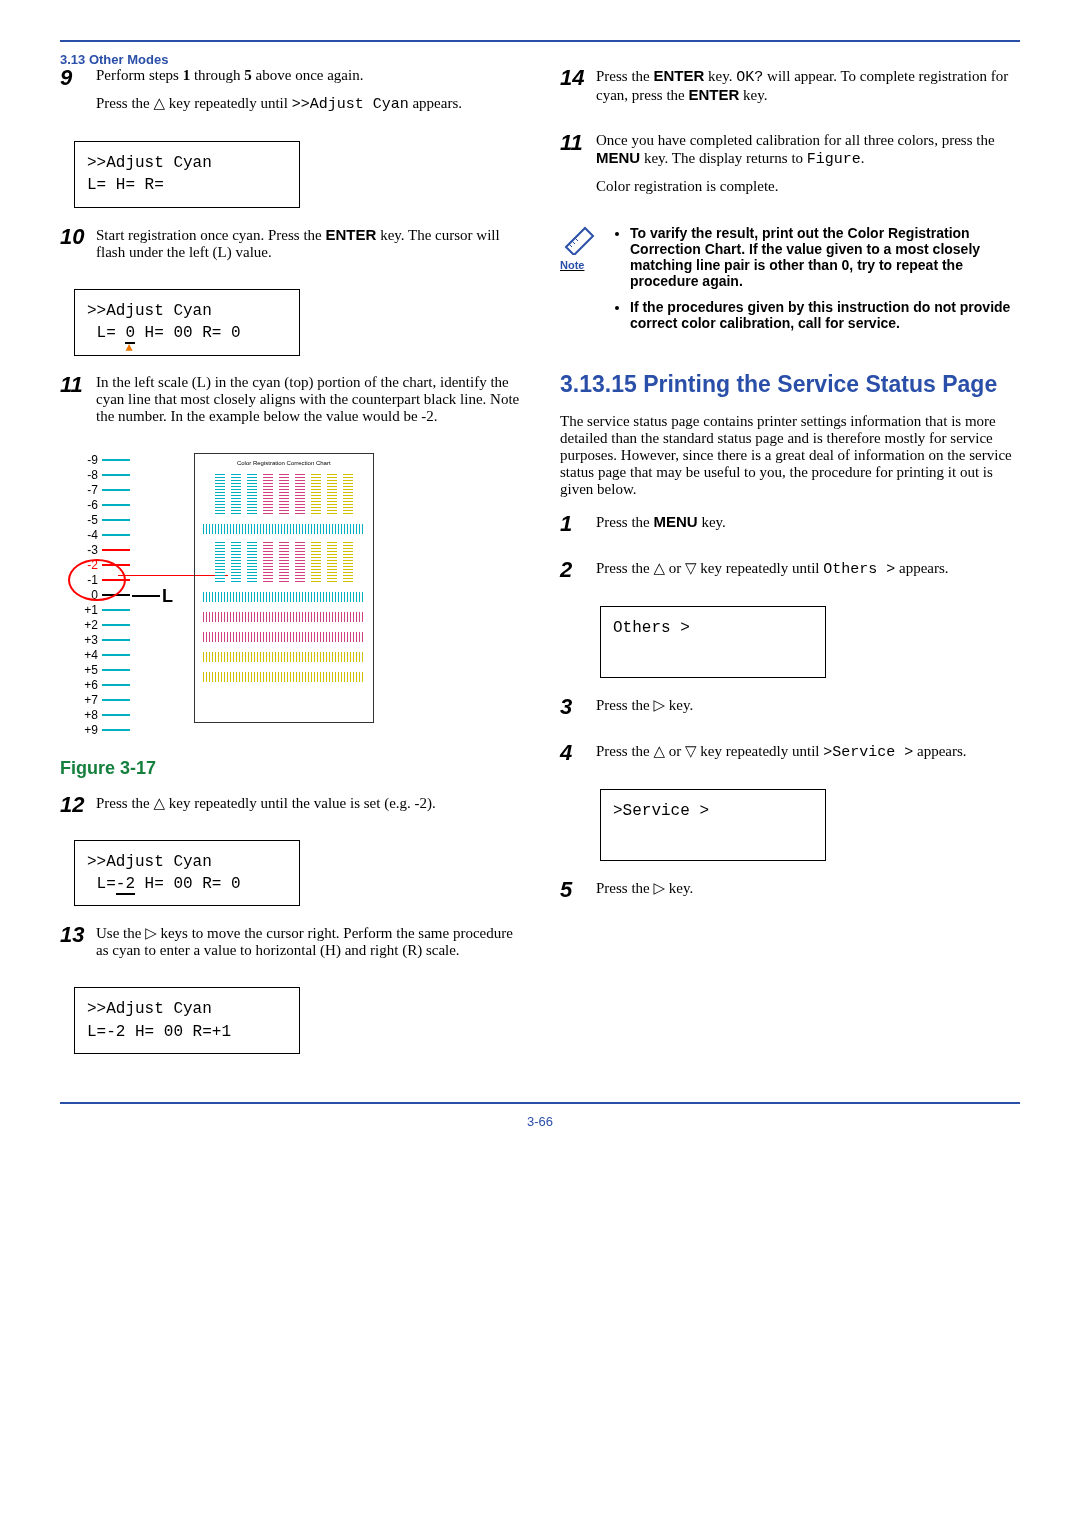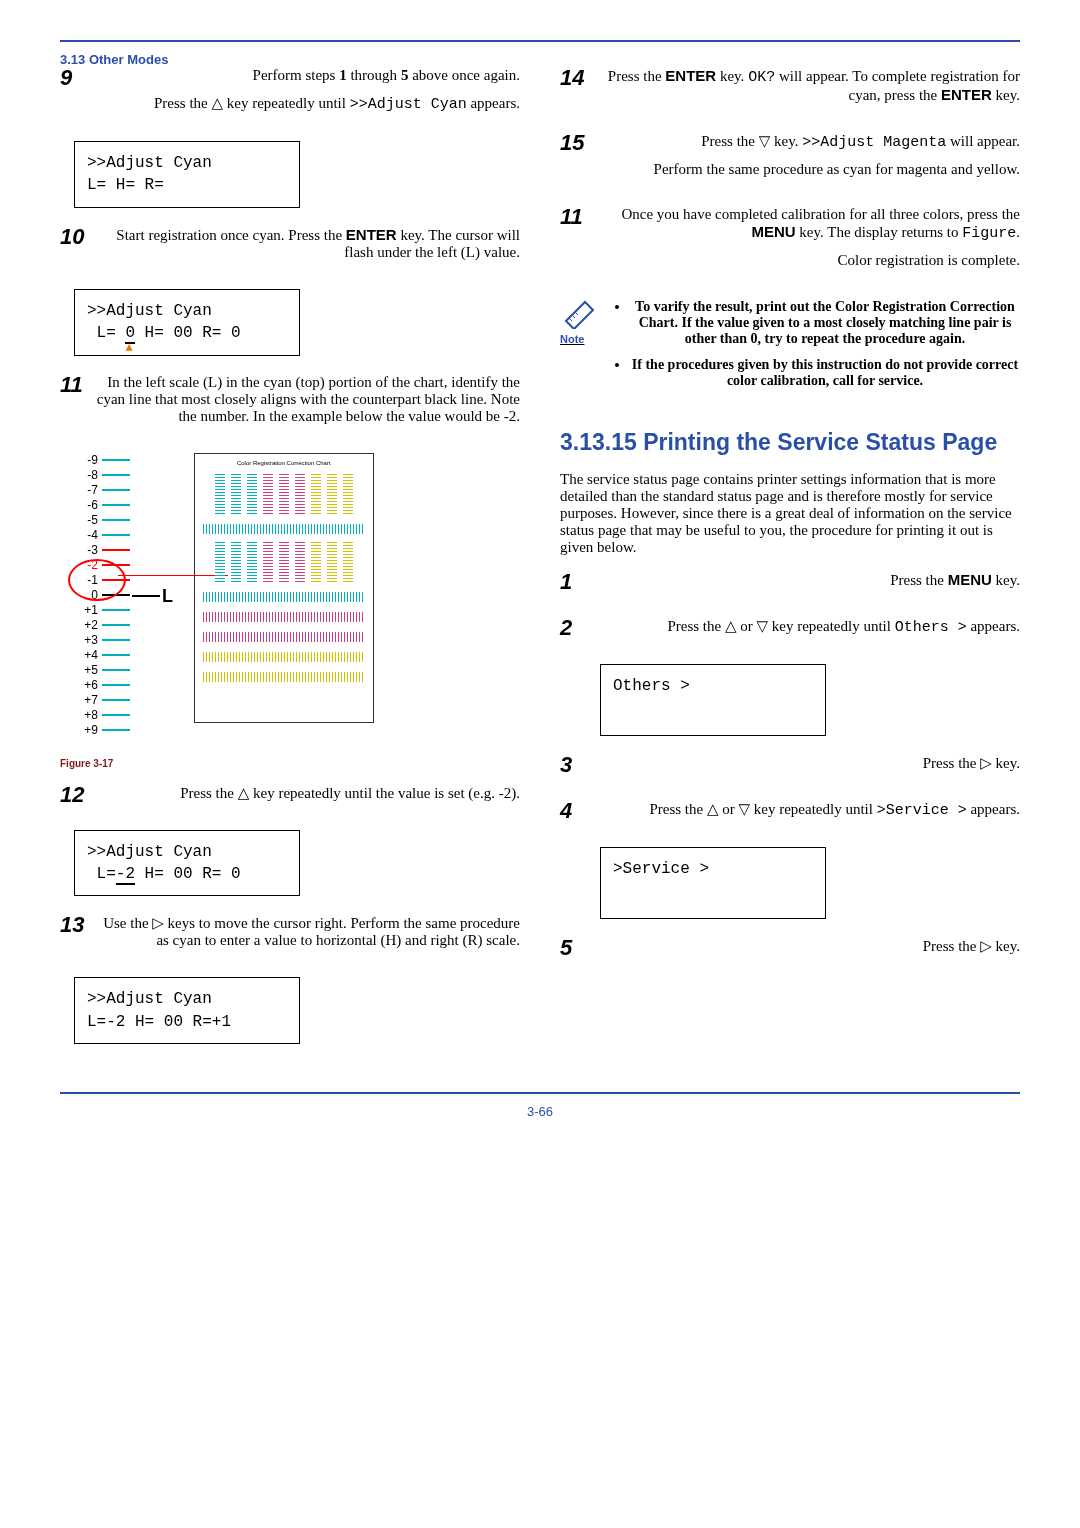--- a/index.html
+++ b/index.html
@@ -39,40 +39,40 @@
     font-weight: 900;
     font-size: 22px;
     font-style: italic;
     width: 36px;
     flex-shrink: 0;
     line-height: 1;
   }
   .step-body {
     flex: 1;
   }
-  .step-body p { margin: 0 0 10px 0; text-align: right; }
+  .step-body p { margin: 0 0 10px 0; }
   .mono { font-family: "Courier New", monospace; }
   .bold { font-weight: bold; }
   .triangle-up::before { content: "\25B3"; }
   .triangle-down::before { content: "\25BD"; }
   .triangle-right::before { content: "\25B7"; }
   .display-box {
     border: 1.5px solid #000;
     padding: 10px 12px;
     margin: 10px 0 18px 14px;
     font-family: "Courier New", monospace;
     font-size: 16px;
     width: 200px;
     line-height: 1.4;
   }
   .figure-label {
-    color: #7f1d1d;
-    font-family: Arial, sans-serif;
-    font-weight: bold;
-    font-size: 10px;
+    color: #15803d;
+    font-family: Arial, sans-serif;
+    font-weight: bold;
+    font-size: 18px;
     margin: 20px 0 15px 0;
   }
   .subsection-title {
     color: #2a4fa8;
     font-family: Arial, sans-serif;
     font-weight: bold;
     font-size: 23px;
     margin: 30px 0 15px 0;
   }
   .page-num {
@@ -97,24 +97,23 @@
   .note-label {
     color: #2a4fa8;
     font-family: Arial, sans-serif;
     font-weight: bold;
     font-size: 11px;
     margin-top: 4px;
   }
   .note-body ul {
     margin: 0;
     padding-left: 18px;
-    font-family: Liberation Serif, serif;
+    font-family: Liberation Sans, sans-serif;
     font-weight: bold;
     font-size: 14px;
-    text-align: center;
   }
   .note-body li { margin-bottom: 10px; }
   .chart-figure {
     margin: 15px 0 10px 14px;
     position: relative;
   }
   .scale {
     display:inline-block;
     vertical-align: top;
     font-family: Arial, sans-serif;
@@ -374,27 +373,20 @@
 
   <div class="col">
 
     <div class="step">
       <div class="step-num">14</div>
       <div class="step-body">
         <p><span>Press the </span><span class="bold" style="font-family:Arial,sans-serif">ENTER</span><span> key. </span><span class="mono">OK?</span><span> will appear. To complete registration for cyan, press the </span><span class="bold" style="font-family:Arial,sans-serif">ENTER</span><span> key.</span></p>
       </div>
     </div>
 
-    <div class="step">
-      <div class="step-num">15</div>
-      <div class="step-body">
-        <p><span>Press the </span><span class="triangle-down"></span><span> key. </span><span class="mono">&gt;&gt;Adjust Magenta</span><span> will appear.</span></p>
-        <p>Perform the same procedure as cyan  for magenta and yellow.</p>
-      </div>
-    </div>
 
     <div class="step">
       <div class="step-num">11</div>
       <div class="step-body">
         <p><span>Once you have completed calibration for all three colors, press the </span><span class="bold" style="font-family:Arial,sans-serif">MENU</span><span> key. The display returns to </span><span class="mono">Figure</span><span>.</span></p>
         <p>Color registration is complete.</p>
       </div>
     </div>
 
     <div class="note-block">

